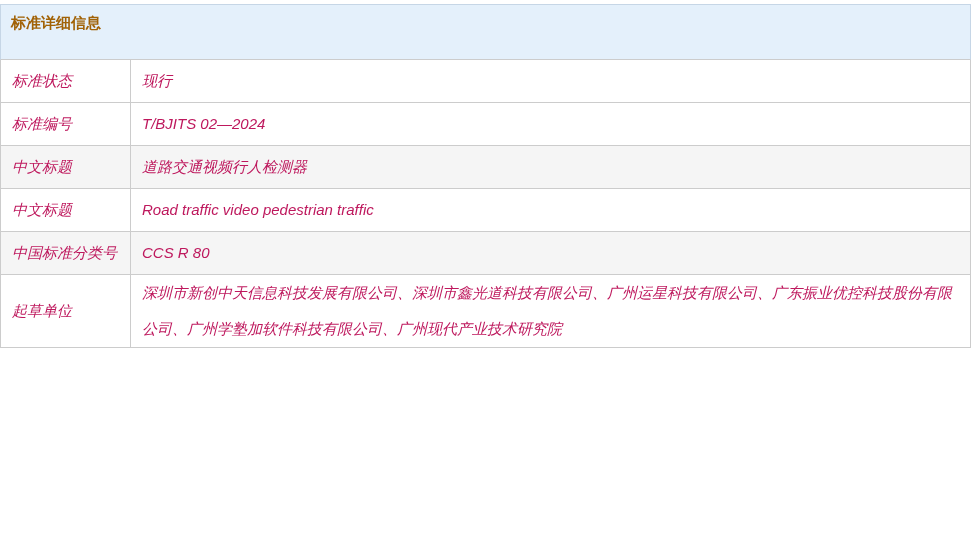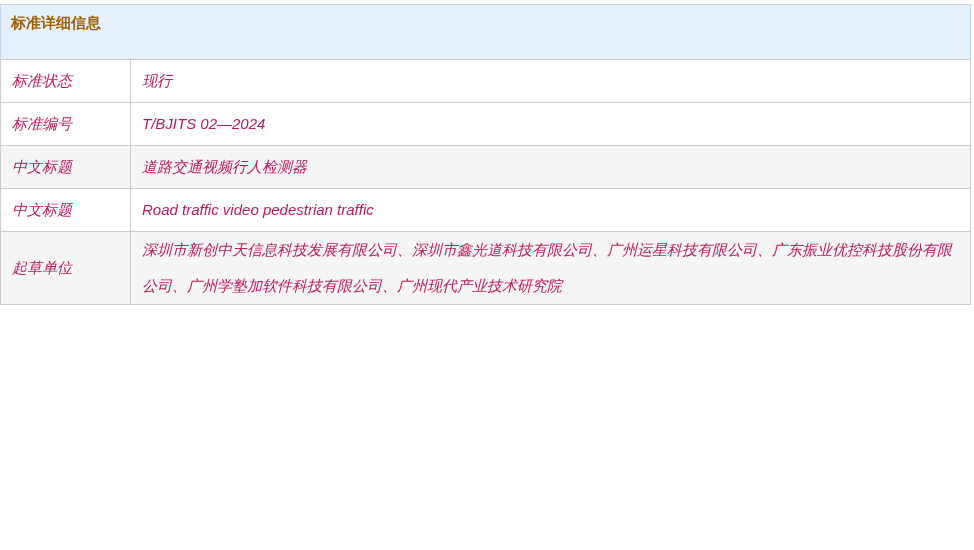--- a/index.html
+++ b/index.html
@@ -79,18 +79,22 @@
   </tr>
         <tr>
     <td class="label-cell">中文标题</td>
     <td class="value-cell">道路交通视频行人检测器</td>
   </tr>
         <tr>
     <td class="label-cell">中文标题</td>
     <td class="value-cell">Road traffic video pedestrian traffic</td>
   </tr>
         <tr>
+    <td class="label-cell">中国标准分类号</td>
+    <td class="value-cell">CCS R 80</td>
+  </tr>
+        <tr>
     <td class="label-cell">起草单位</td>
     <td class="value-cell">深圳市新创中天信息科技发展有限公司、深圳市鑫光道科技有限公司、广州运星科技有限公司、广东振业优控科技股份有限公司、广州学塾加软件科技有限公司、广州现代产业技术研究院</td>
   </tr>
       </tbody>
   </table>
 </div>
 
 </body></html>

